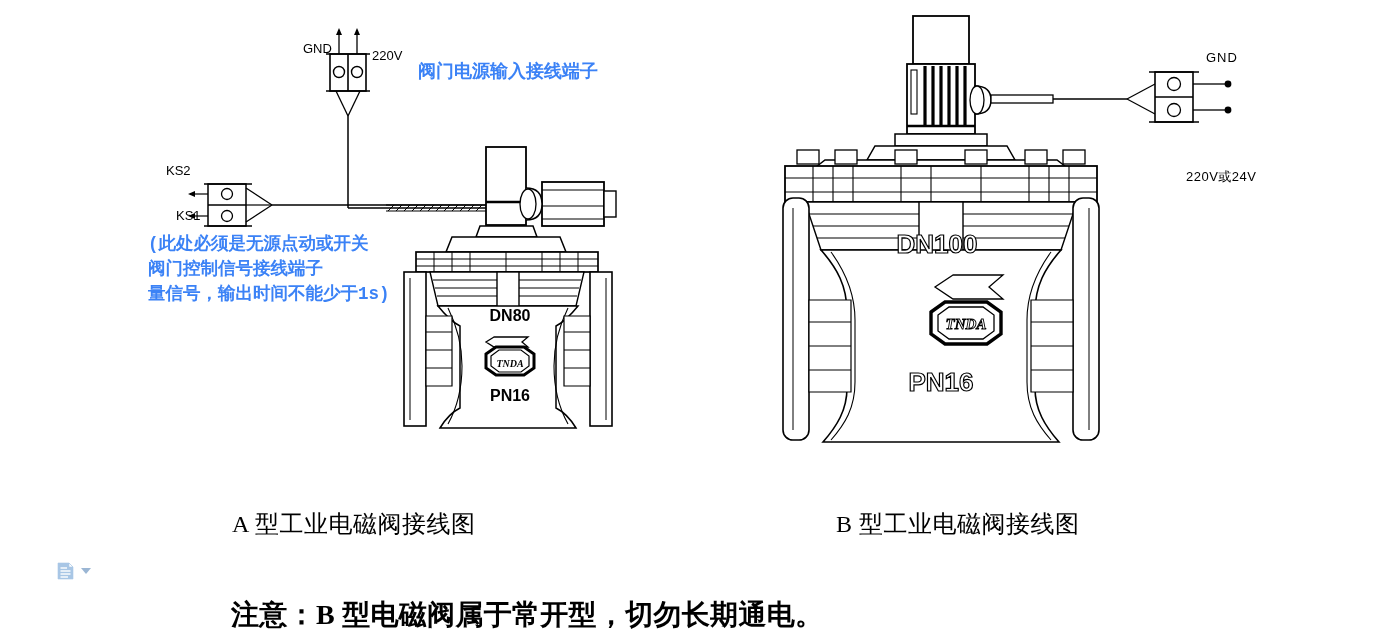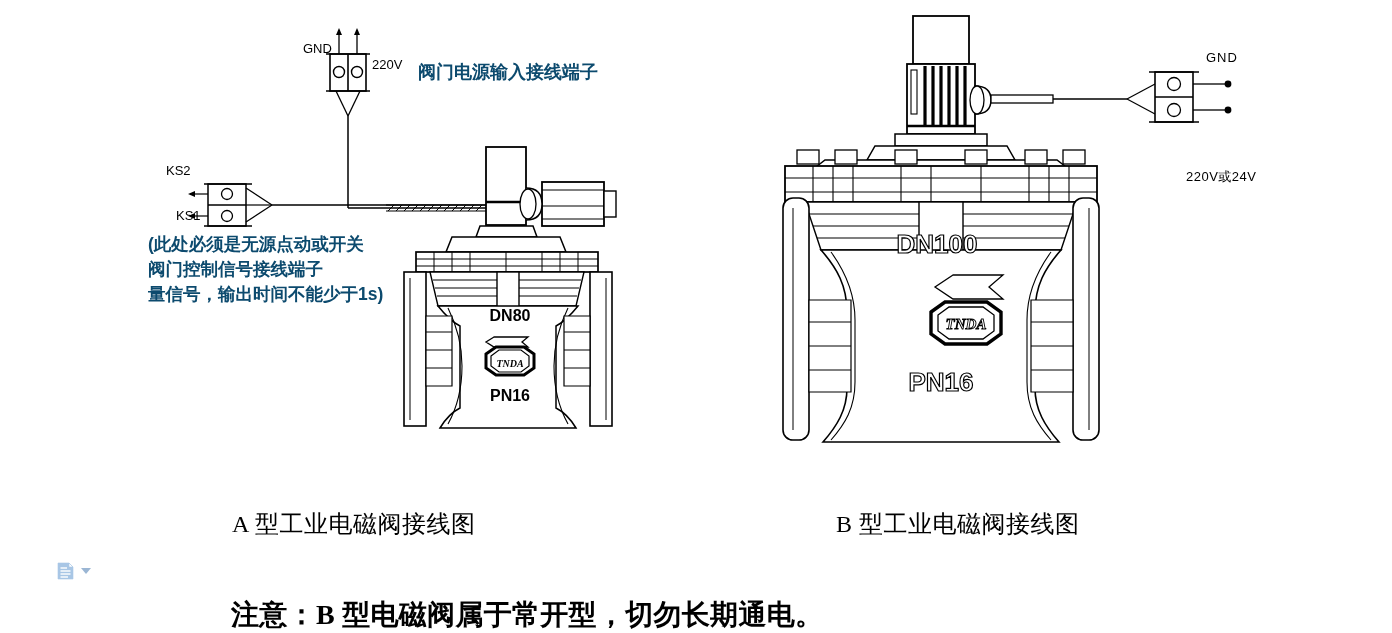--- a/index.html
+++ b/index.html
@@ -44,42 +44,42 @@
     font-family: "Liberation Serif", serif;
     font-size: 28px;
     font-weight: bold;
     white-space: nowrap;
     letter-spacing: 0.3px;
   }
 
   
   .cn-bold {
     position: absolute;
-    font-family: Liberation Sans, sans-serif;
+    font-family: Liberation Mono, monospace;
     font-weight: bold;
     font-size: 17px;
     white-space: nowrap;
     line-height: 25px;
-    color: #0c4a6e;
+    color: #3b82f6;
   }
   #label-power-terminal { left: 418px; top: 60px; font-size: 18px; }
   #control-note {
     left: 148px; top: 232px; font-size: 17.5px;
   }
   #control-note div { white-space: nowrap; }
 
   .tag {
     position: absolute;
     font-family: "Liberation Sans", sans-serif;
     font-size: 13px;
     white-space: nowrap;
     color: #000;
   }
   #tag-gnd-a   { left: 303px; top: 41px; }
-  #tag-220v-a  { left: 372px; top: 57px; }
+  #tag-220v-a  { left: 372px; top: 48px; }
   #tag-ks2     { left: 166px; top: 163px; text-align: center; }
   #tag-ks1     { left: 176px; top: 208px; }
   #tag-gnd-b   { left: 1206px; top: 50px; letter-spacing: 1px;}
   #tag-volt-b  { left: 1186px; top: 168px; letter-spacing: 0.5px;}
 
   
   #paste-icon-wrap {
     position: absolute;
     left: 55px;
     top: 561px;

